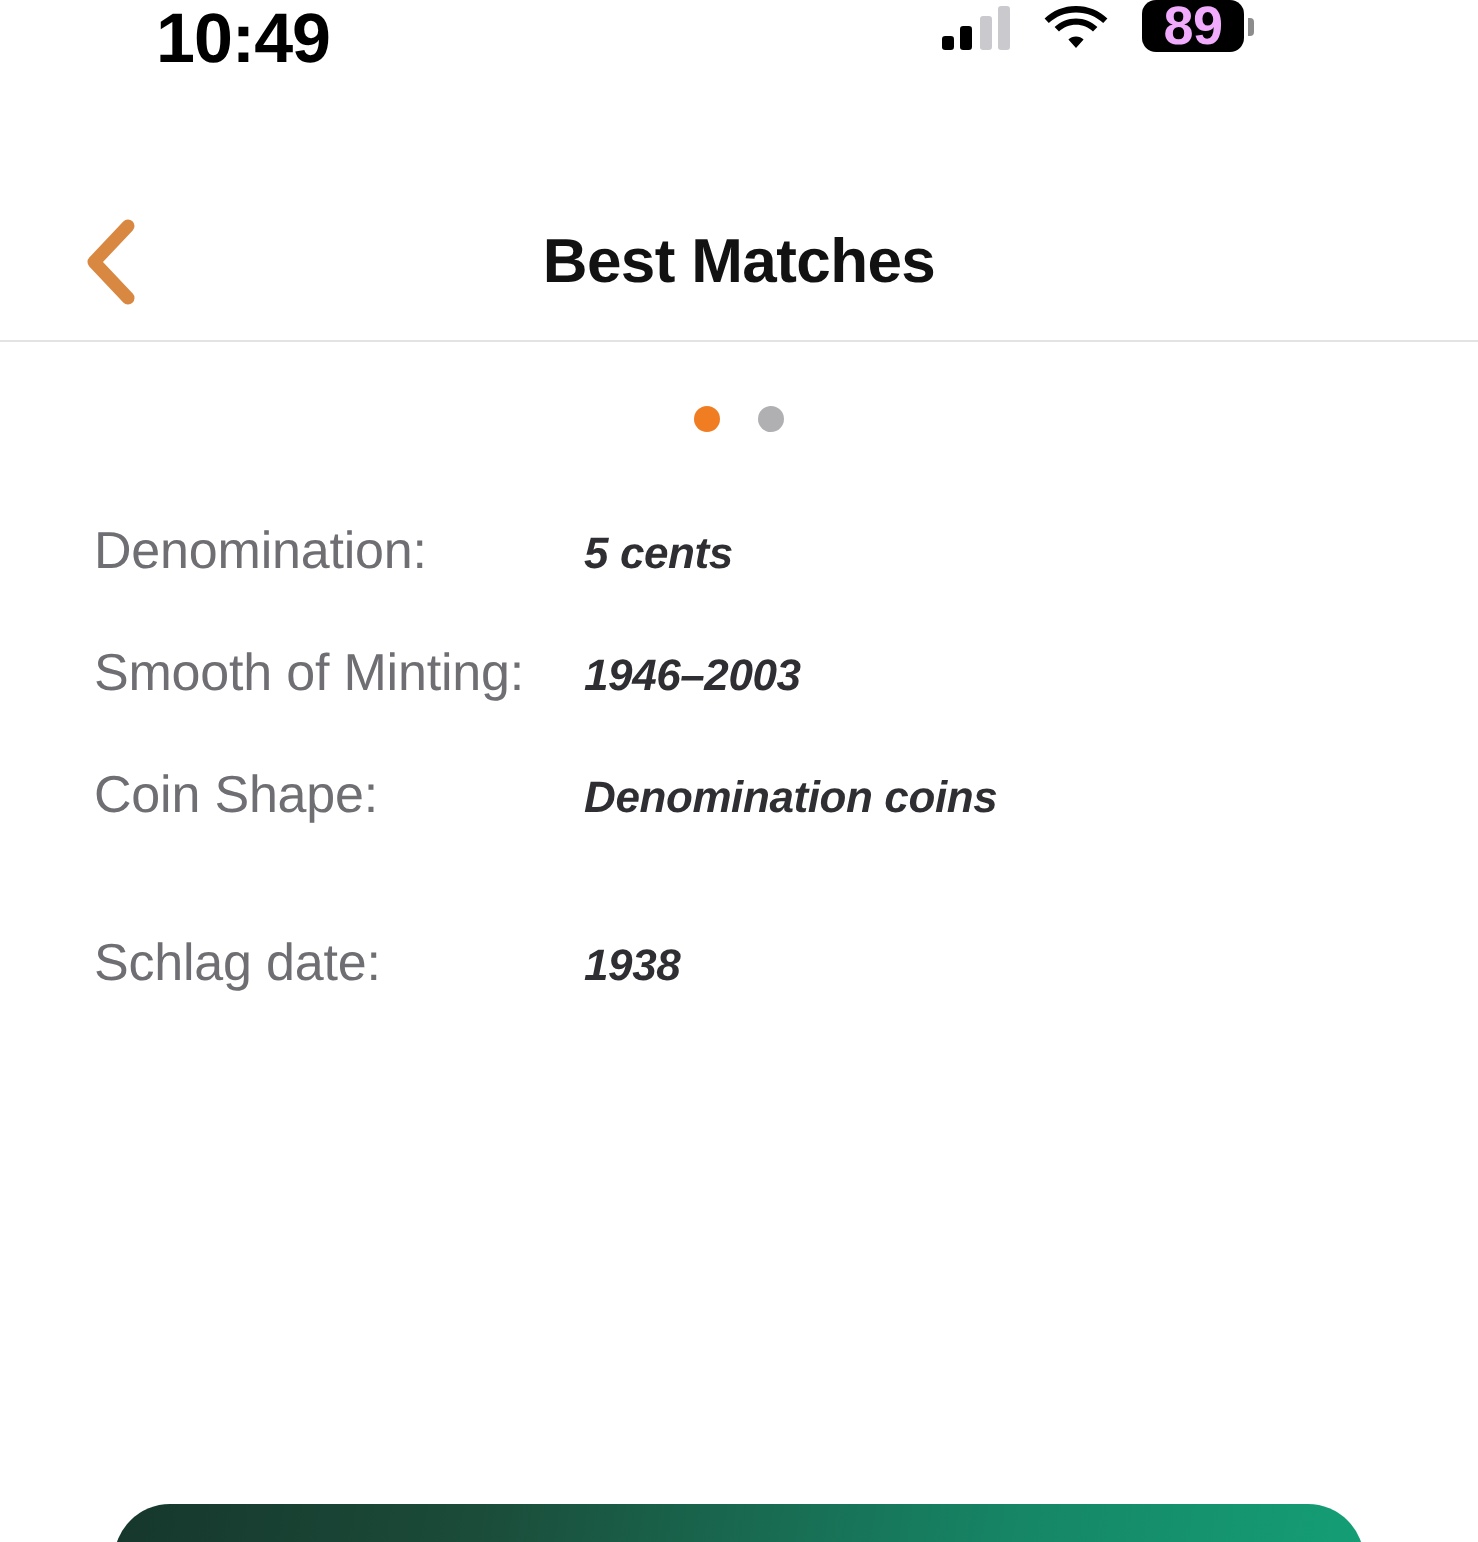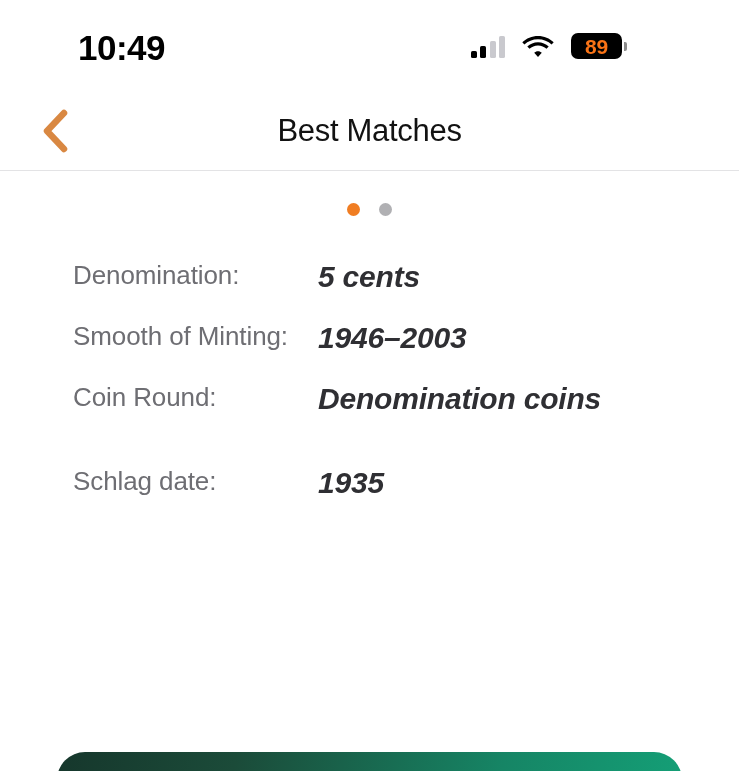--- a/index.html
+++ b/index.html
@@ -22,21 +22,21 @@
     overflow: hidden;
   }
 
   
   .status-bar {
     position: absolute;
     top: 0; left: 0;
     width: 687px;
     height: 92px;
     display: flex;
-    align-items: center;
+    align-items: flex-start;
     justify-content: space-between;
     padding: 0 60px 0 78px;
     box-sizing: border-box;
   }
   .status-time {
     font-size: 35px;
     font-weight: bold;
     color: #000000;
     letter-spacing: -0.5px;
     line-height: 1;
@@ -78,22 +78,22 @@
   .battery-body {
     width: 51px;
     height: 26px;
     background: #000000;
     border-radius: 7px;
     display: flex;
     align-items: center;
     justify-content: center;
   }
   .battery-level {
-    color: #f97316;
-    font-size: 21px;
+    color: #f0abfc;
+    font-size: 27px;
     font-weight: bold;
     line-height: 1;
     letter-spacing: -0.3px;
   }
   .battery-cap {
     width: 3px;
     height: 9px;
     background: #000000;
     opacity: 0.45;
     border-radius: 0 2px 2px 0;
@@ -123,21 +123,21 @@
   .back-chevron { display: block; }
   .nav-title {
     position: absolute;
     left: 0; right: 0;
     top: 0;
     height: 77px;
     display: flex;
     align-items: center;
     justify-content: center;
     font-size: 31px;
-    font-weight: normal;
+    font-weight: bold;
     color: #121212;
     letter-spacing: -0.3px;
   }
 
   
   .page-dots {
     position: absolute;
     top: 203px;
     left: 0; right: 0;
     display: flex;
@@ -157,34 +157,34 @@
   
   .detail-list {
     position: absolute;
     top: 258px;
     left: 0;
     width: 739px;
   }
   .detail-row {
     display: flex;
     align-items: flex-start;
-    padding: 0 0 0 73px;
+    padding: 0 0 0 47px;
     margin-bottom: 23px;
   }
   .detail-label {
     width: 245px;
     flex: 0 0 245px;
     font-size: 26px;
     font-weight: normal;
     color: #6e6e73;
     line-height: 34px;
     letter-spacing: -0.1px;
   }
   .detail-value {
-    font-size: 30px;
+    font-size: 22px;
     font-weight: bold;
     font-style: italic;
     color: #2f2f33;
     line-height: 38px;
     letter-spacing: -0.2px;
     max-width: 330px;
   }
 
   
   .bottom-cta {
@@ -254,31 +254,31 @@
       <div class="detail-value">5 cents</div>
     </div>
 
     <div class="detail-row">
       <div class="detail-label">Smooth of Minting:</div>
       <div class="detail-value">1946–2003</div>
     </div>
 
 
     <div class="detail-row">
-      <div class="detail-label">Coin Round:</div>
+      <div class="detail-label">Coin Shape:</div>
       <div class="detail-value">Denomination coins</div>
     </div>
 
 
     <div class="detail-row">
     </div>
 
     <div class="detail-row">
       <div class="detail-label">Schlag date:</div>
-      <div class="detail-value">1935</div>
+      <div class="detail-value">1938</div>
     </div>
 
 
   </div>
 
   <div class="bottom-cta"></div>
 
 </div>
 
 </body></html>

